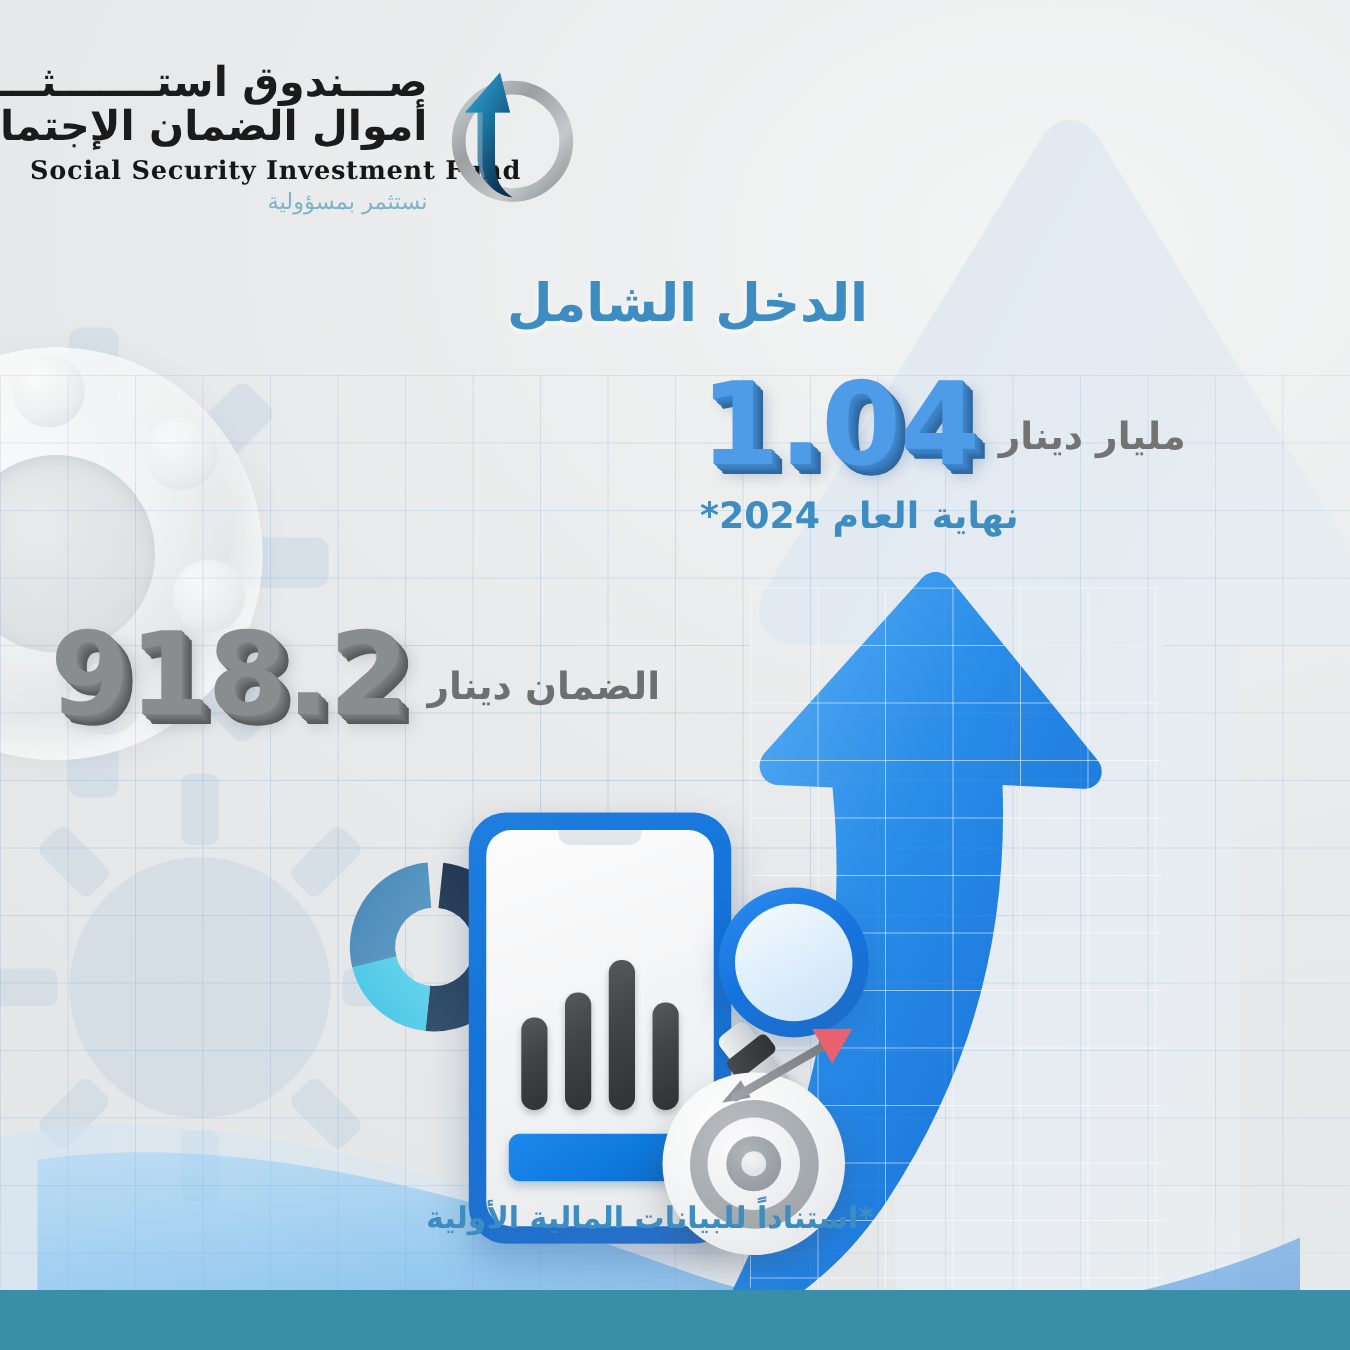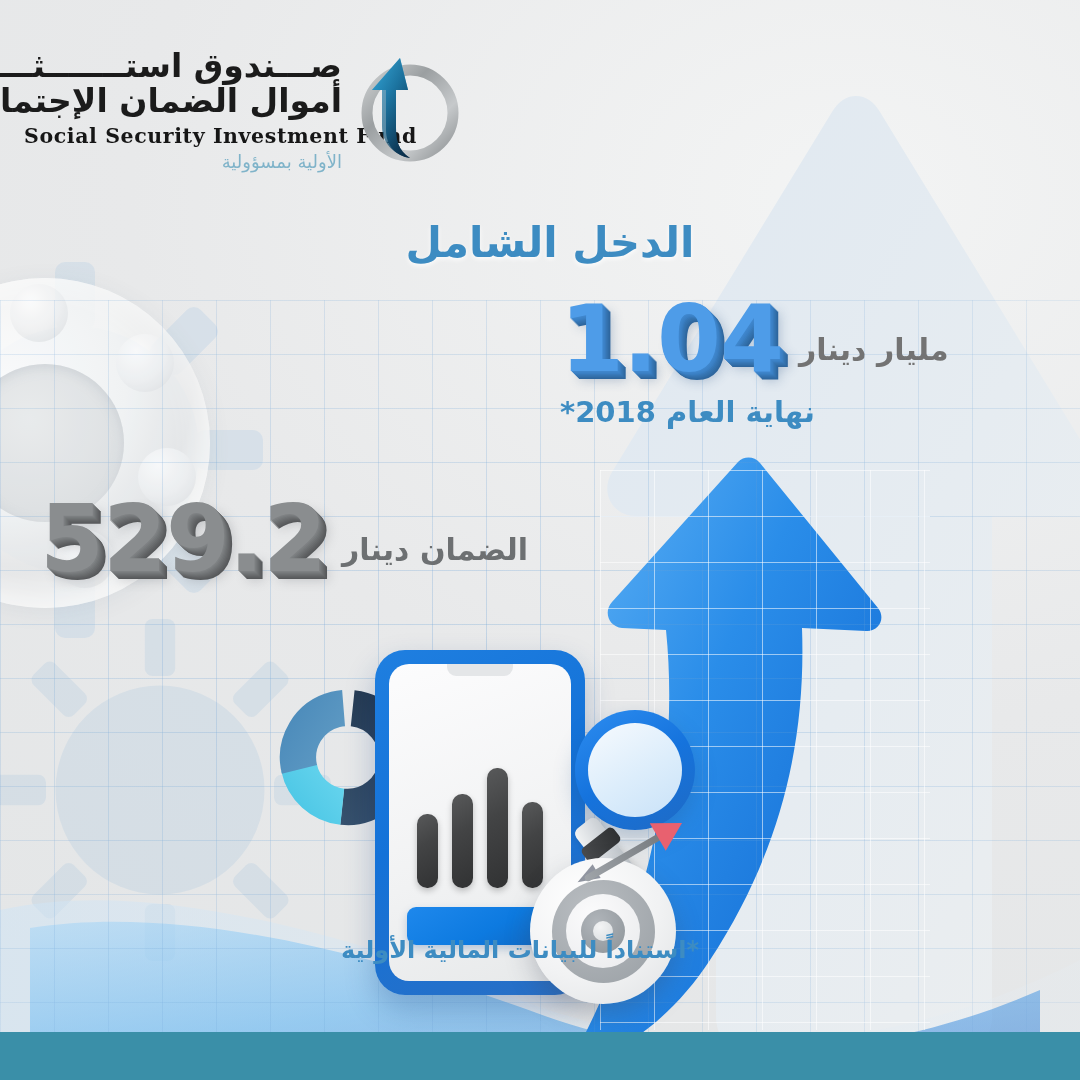--- a/index.html
+++ b/index.html
@@ -165,21 +165,21 @@
   .unit-gray{color:#6d7072;}
   .period{
     margin-top:14px;font-size:29px;font-weight:700;white-space:nowrap;
     text-align:left;
   }
   .period-blue{color:#3d8cc2;}
   .period-gray{color:#6d7072;}
 
   
   .footnote{
-    position:absolute;left:0;right:0;top:936px;
+    position:absolute;left:0;right:0;top:960px;
     text-align:center;direction:rtl;
     font-size:24px;font-weight:700;color:#3d8cc2;
     padding-right:40px;
   }
 
   
   .bottom-bar{
     position:absolute;left:0;bottom:0;width:1080px;height:48px;
     background:#3a8fa8;
   }
@@ -388,21 +388,21 @@
   </div>
 
   <div class="grid"></div>
   <div class="grid-white"></div>
 
   <div class="logo">
     <div class="logo-text">
       <div class="logo-ar1">صـــندوق استـــــــثـــــمــار</div>
       <div class="logo-ar2">أموال الضمان الإجتماعي</div>
       <div class="logo-en">Social Security Investment Fund</div>
-      <div class="logo-tag">الأولية بمسؤولية</div>
+      <div class="logo-tag">نستثمر بمسؤولية</div>
     </div>
     <div class="logo-mark">
       <svg width="118" height="125" viewBox="0 0 118 125" aria-hidden="true">
         <defs>
           <linearGradient id="ringG" x1="0" y1="0" x2="1" y2="1">
             <stop offset="0%" stop-color="#cfd2d3"></stop>
             <stop offset="35%" stop-color="#9b9fa1"></stop>
             <stop offset="70%" stop-color="#c6c9cb"></stop>
             <stop offset="100%" stop-color="#8d9193"></stop>
           </linearGradient>
@@ -424,27 +424,27 @@
     </div>
   </div>
 
   <div class="title">الدخل الشامل</div>
 
   <div class="stat stat-2024">
     <div class="num-row">
       <span class="unit unit-blue">مليار دينار</span>
       <span class="big-num num-2024">1.04</span>
     </div>
-    <div class="period period-blue">نهاية العام 2018*</div>
+    <div class="period period-blue">نهاية العام 2024*</div>
   </div>
 
   <div class="stat stat-2003">
     <div class="num-row">
       <span class="unit unit-gray">الضمان دينار</span>
-      <span class="big-num num-2003">529.2</span>
+      <span class="big-num num-2003">918.2</span>
     </div>
   </div>
 
   <div class="illus">
 
     <div class="donut">
       <svg width="165" height="165" viewBox="0 0 100 100" aria-hidden="true">
         <defs>
           <linearGradient id="dNavy" x1="0" y1="0" x2="1" y2="1">
             <stop offset="0%" stop-color="#3b5775"></stop>

